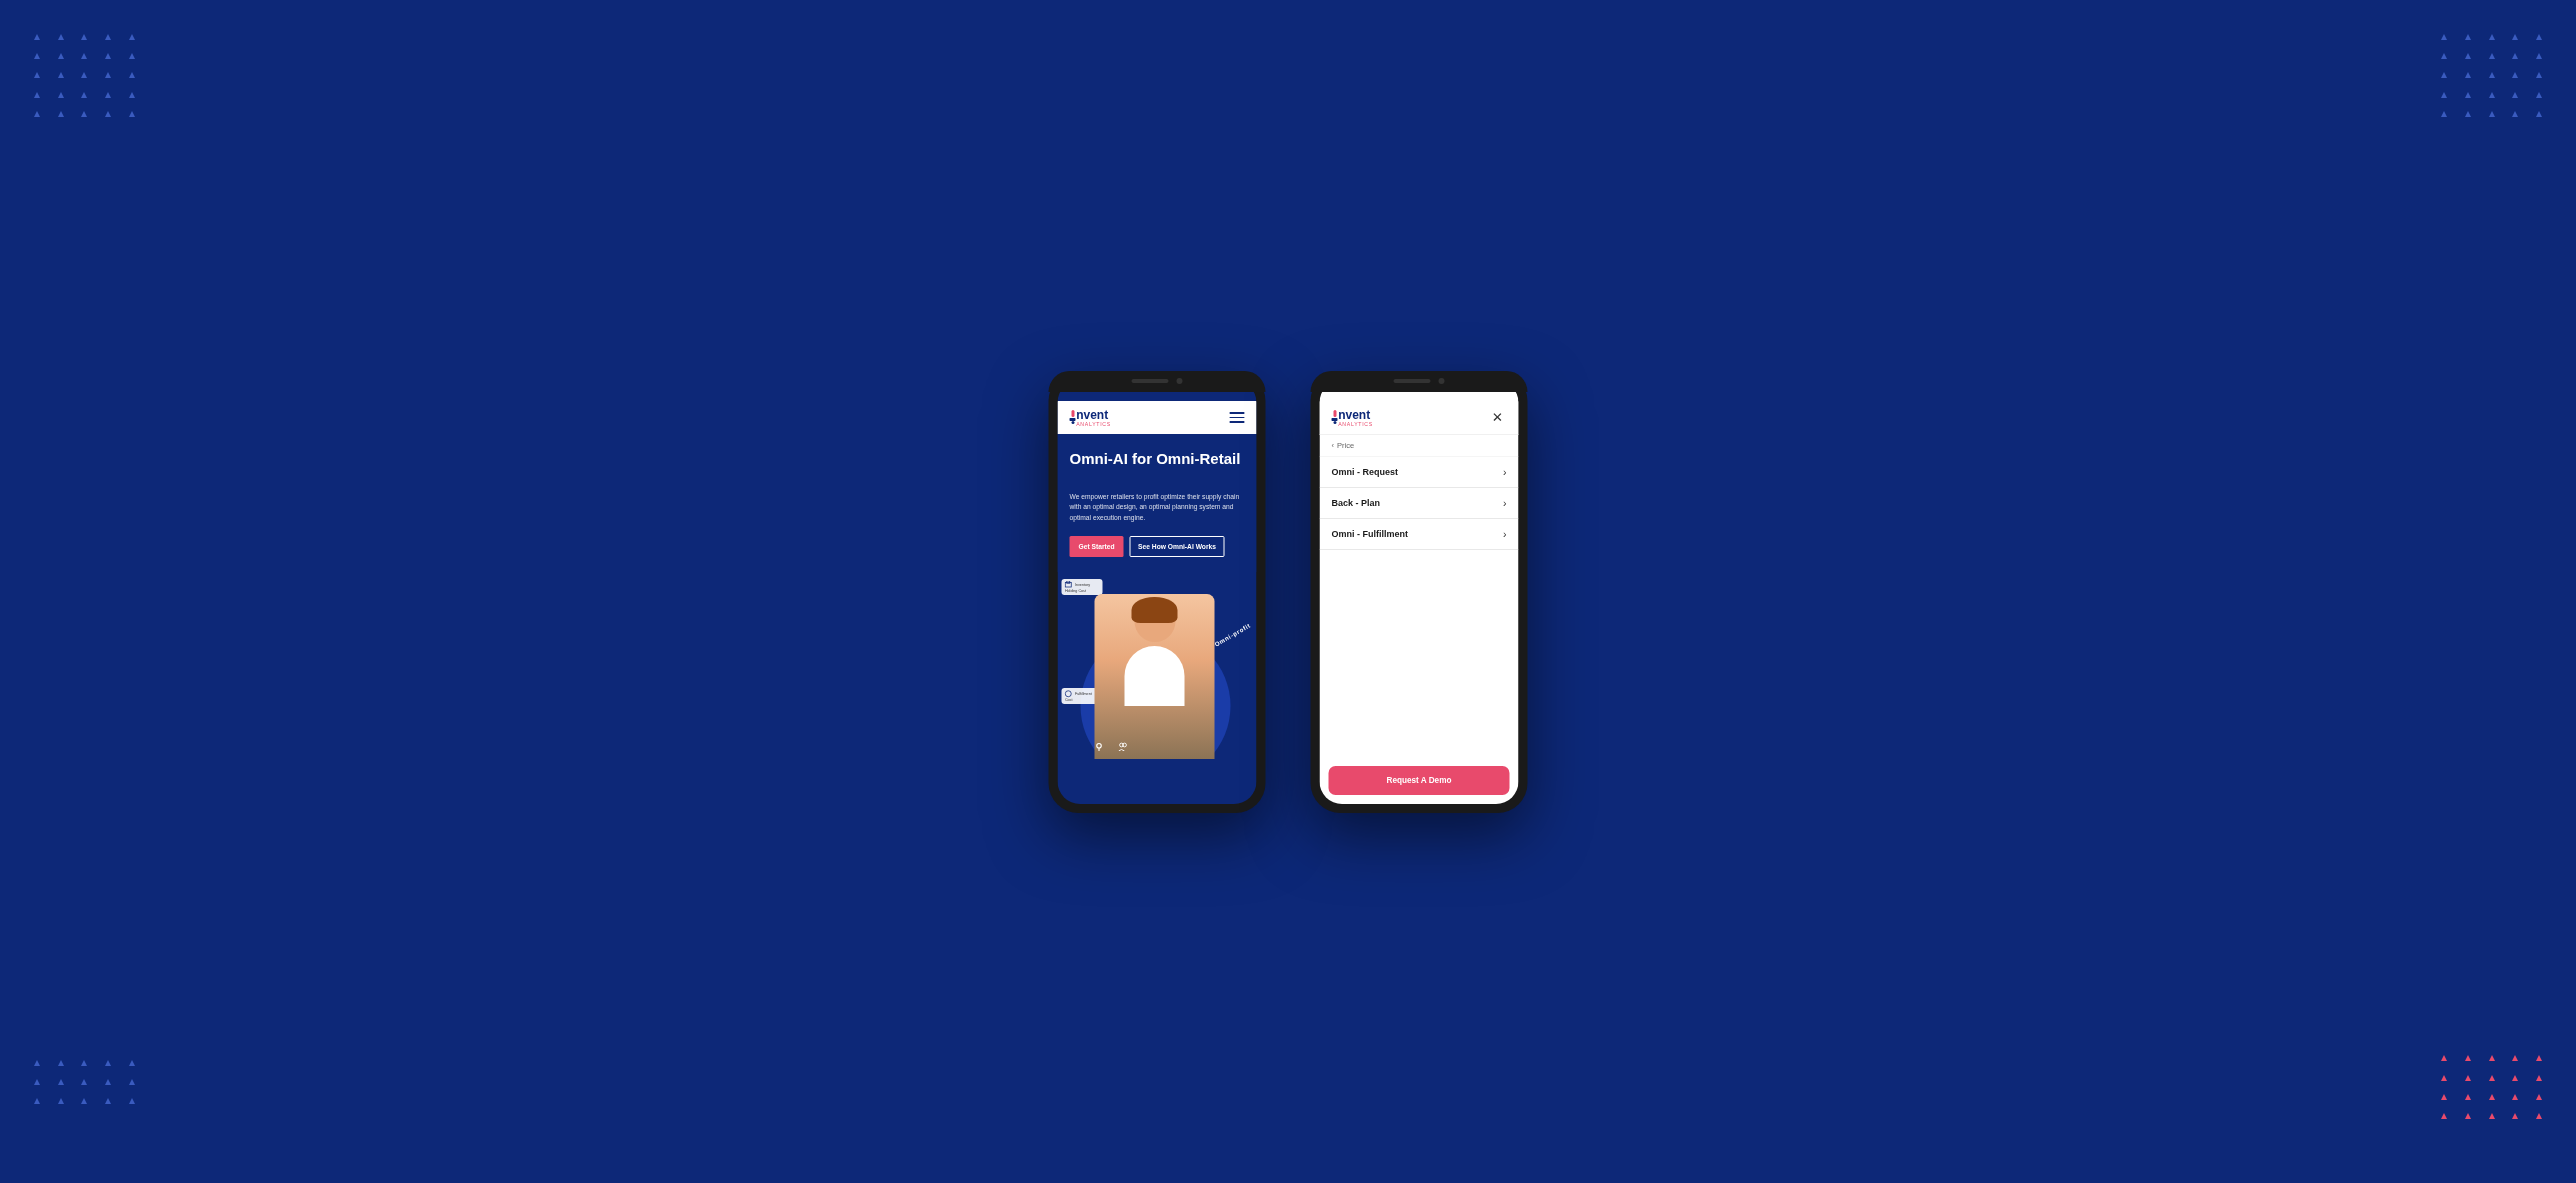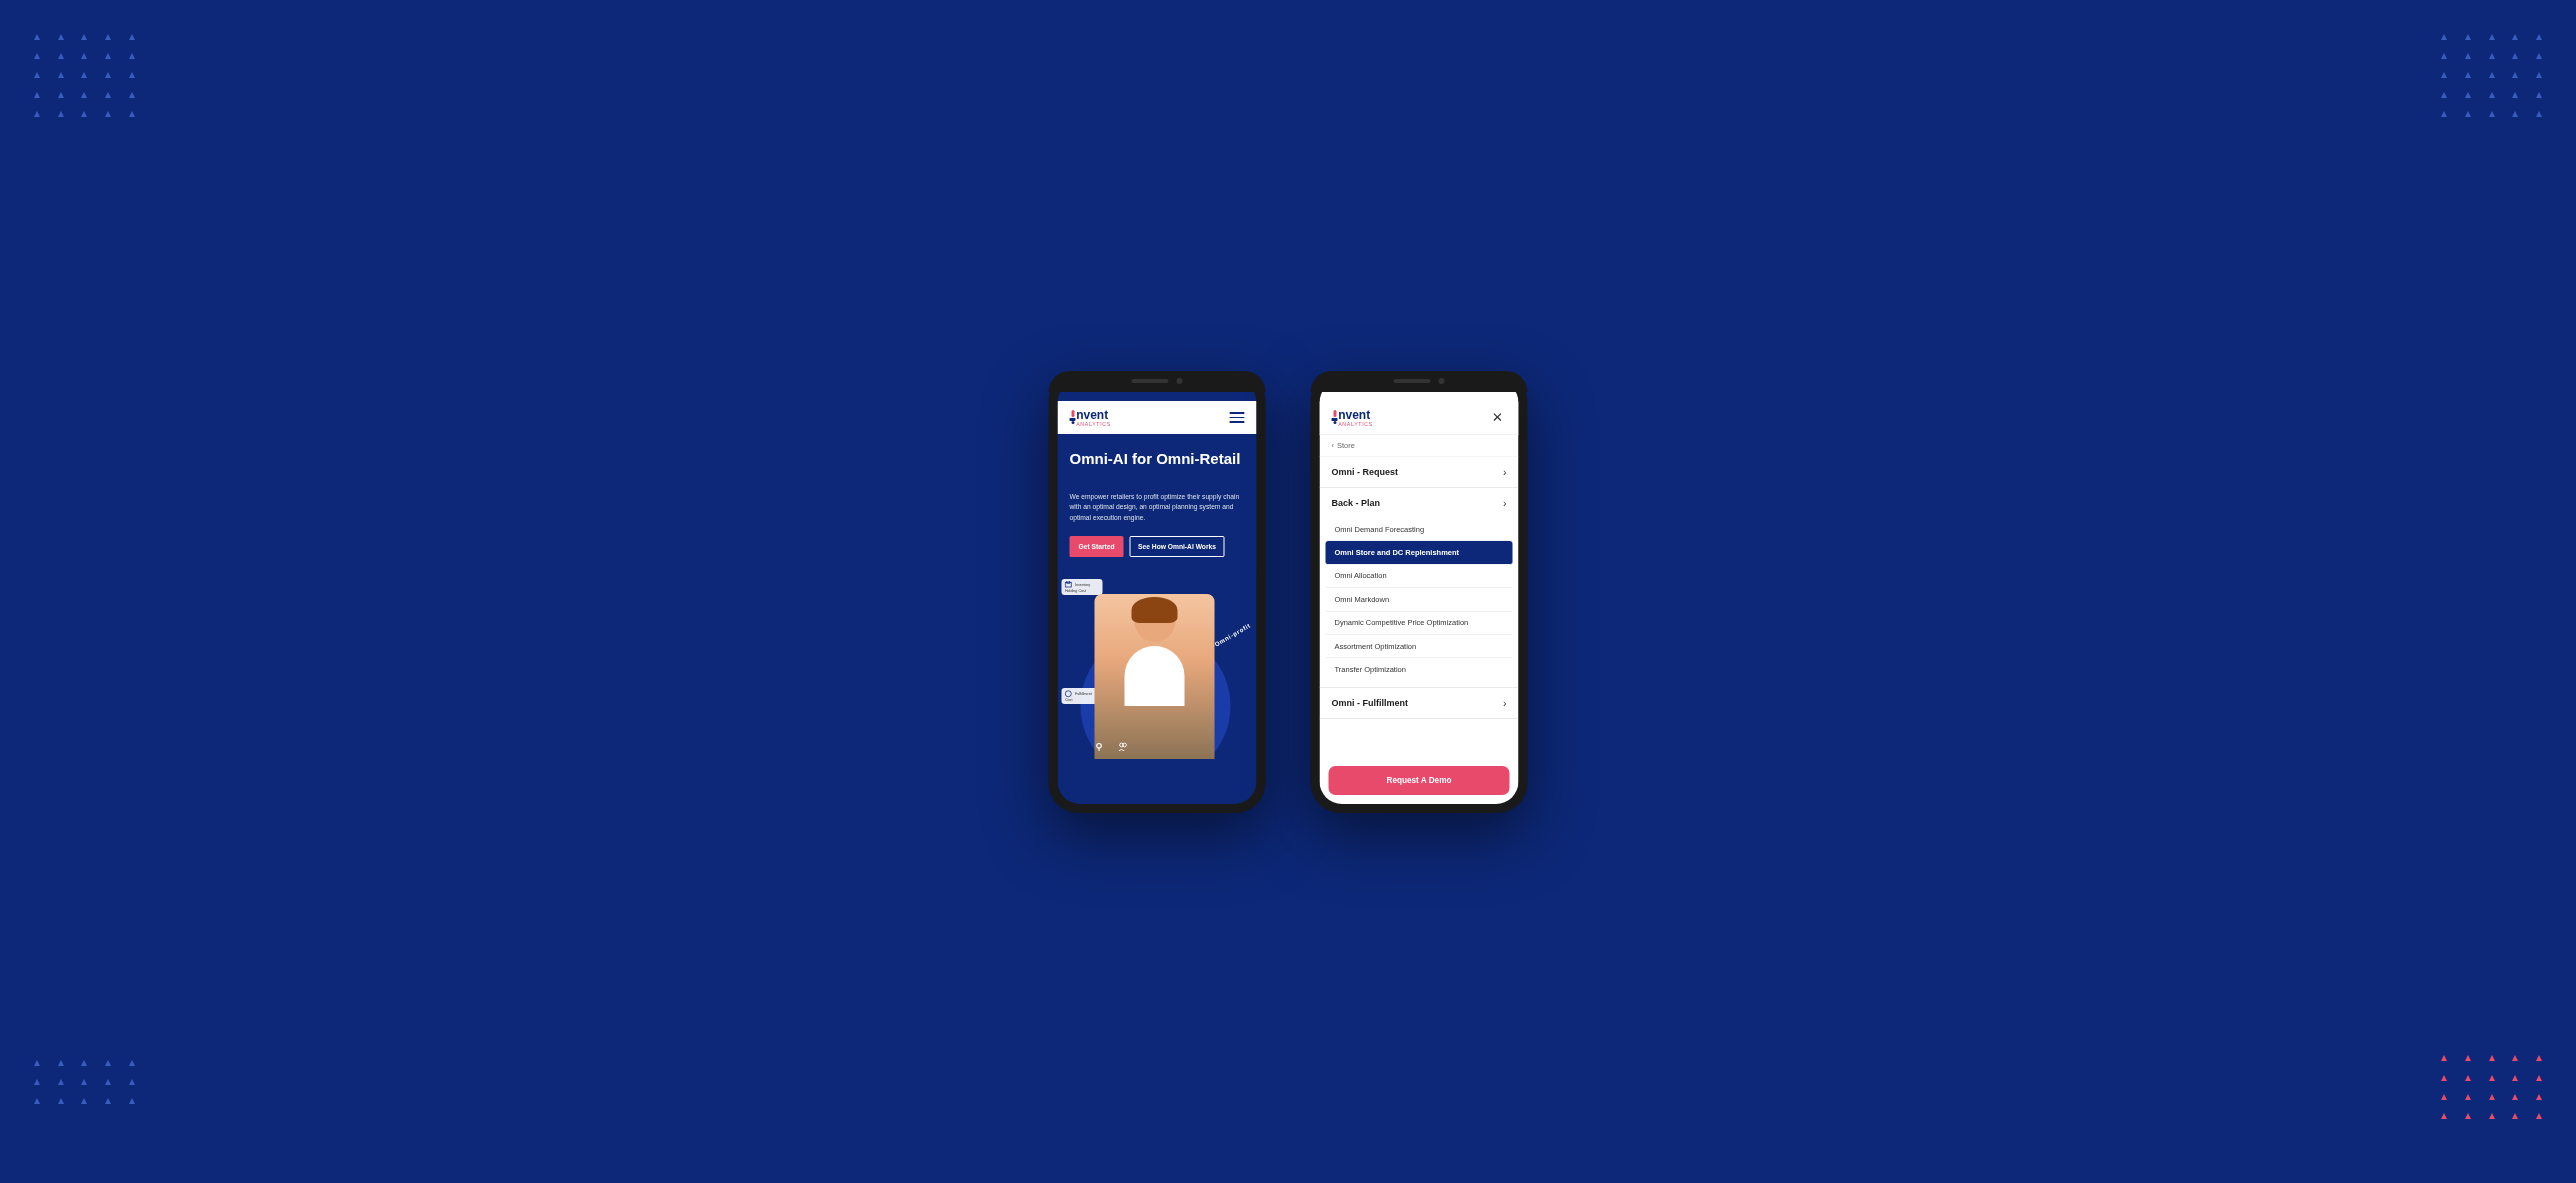--- a/index.html
+++ b/index.html
@@ -718,44 +718,35 @@
           </div>
           <div class="close-icon-wrap">
             <span class="close-x">✕</span>
           </div>
         </div>
 
         <div class="phone2-body">
 
           <div class="back-link">
             <span>‹</span>
-            <span>Store</span>
+            <span>Price</span>
           </div>
 
           <div class="menu-section">
             <div class="menu-section-header">
               <span class="menu-section-title">Omni - Request</span>
               <span class="chevron-right">›</span>
             </div>
           </div>
 
           <div class="menu-section">
             <div class="menu-section-header">
               <span class="menu-section-title">Back - Plan</span>
               <span class="chevron-right">›</span>
             </div>
-            <div class="menu-sub-items">
-              <div class="menu-sub-item">Omni Demand Forecasting</div>
-              <div class="menu-sub-item active">Omni Store and DC Replenishment</div>
-              <div class="menu-sub-item">Omni Allocation</div>
-              <div class="menu-sub-item">Omni Markdown</div>
-              <div class="menu-sub-item">Dynamic Competitive Price Optimization</div>
-              <div class="menu-sub-item">Assortment Optimization</div>
-              <div class="menu-sub-item">Transfer Optimization</div>
-            </div>
           </div>
 
           <div class="menu-section">
             <div class="menu-section-header">
               <span class="menu-section-title">Omni - Fulfillment</span>
               <span class="chevron-right">›</span>
             </div>
           </div>
         </div>
 

